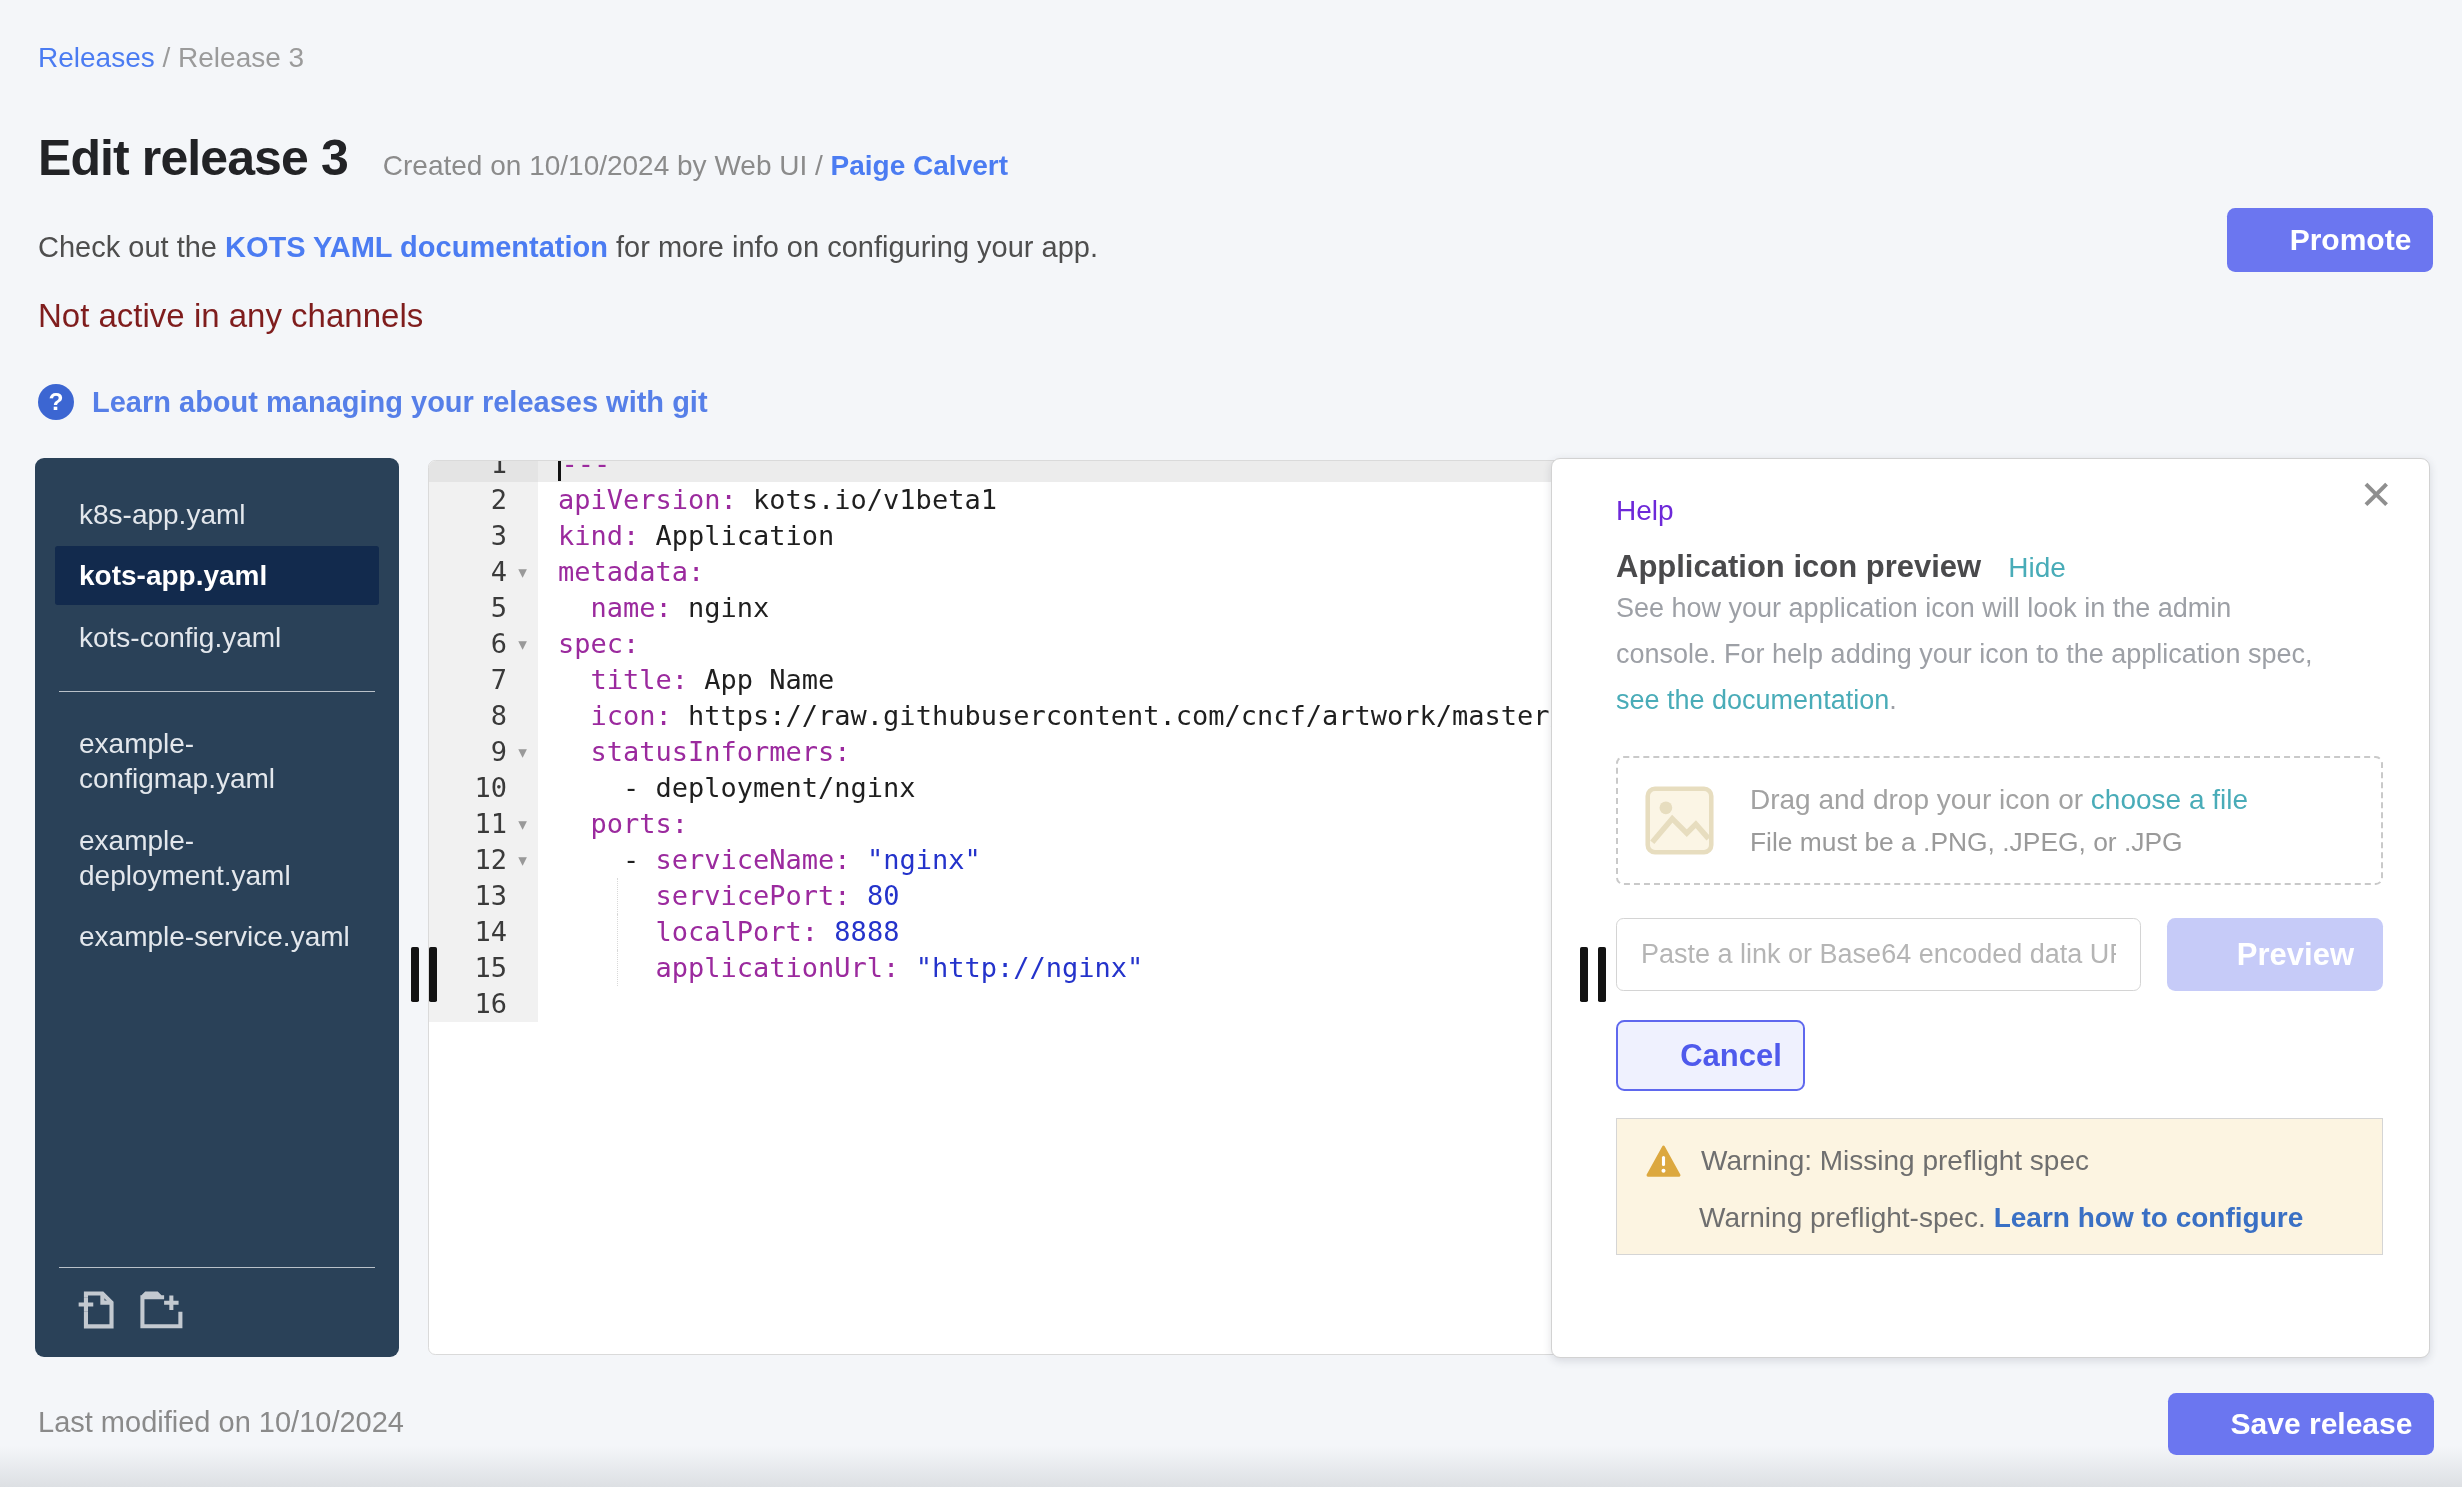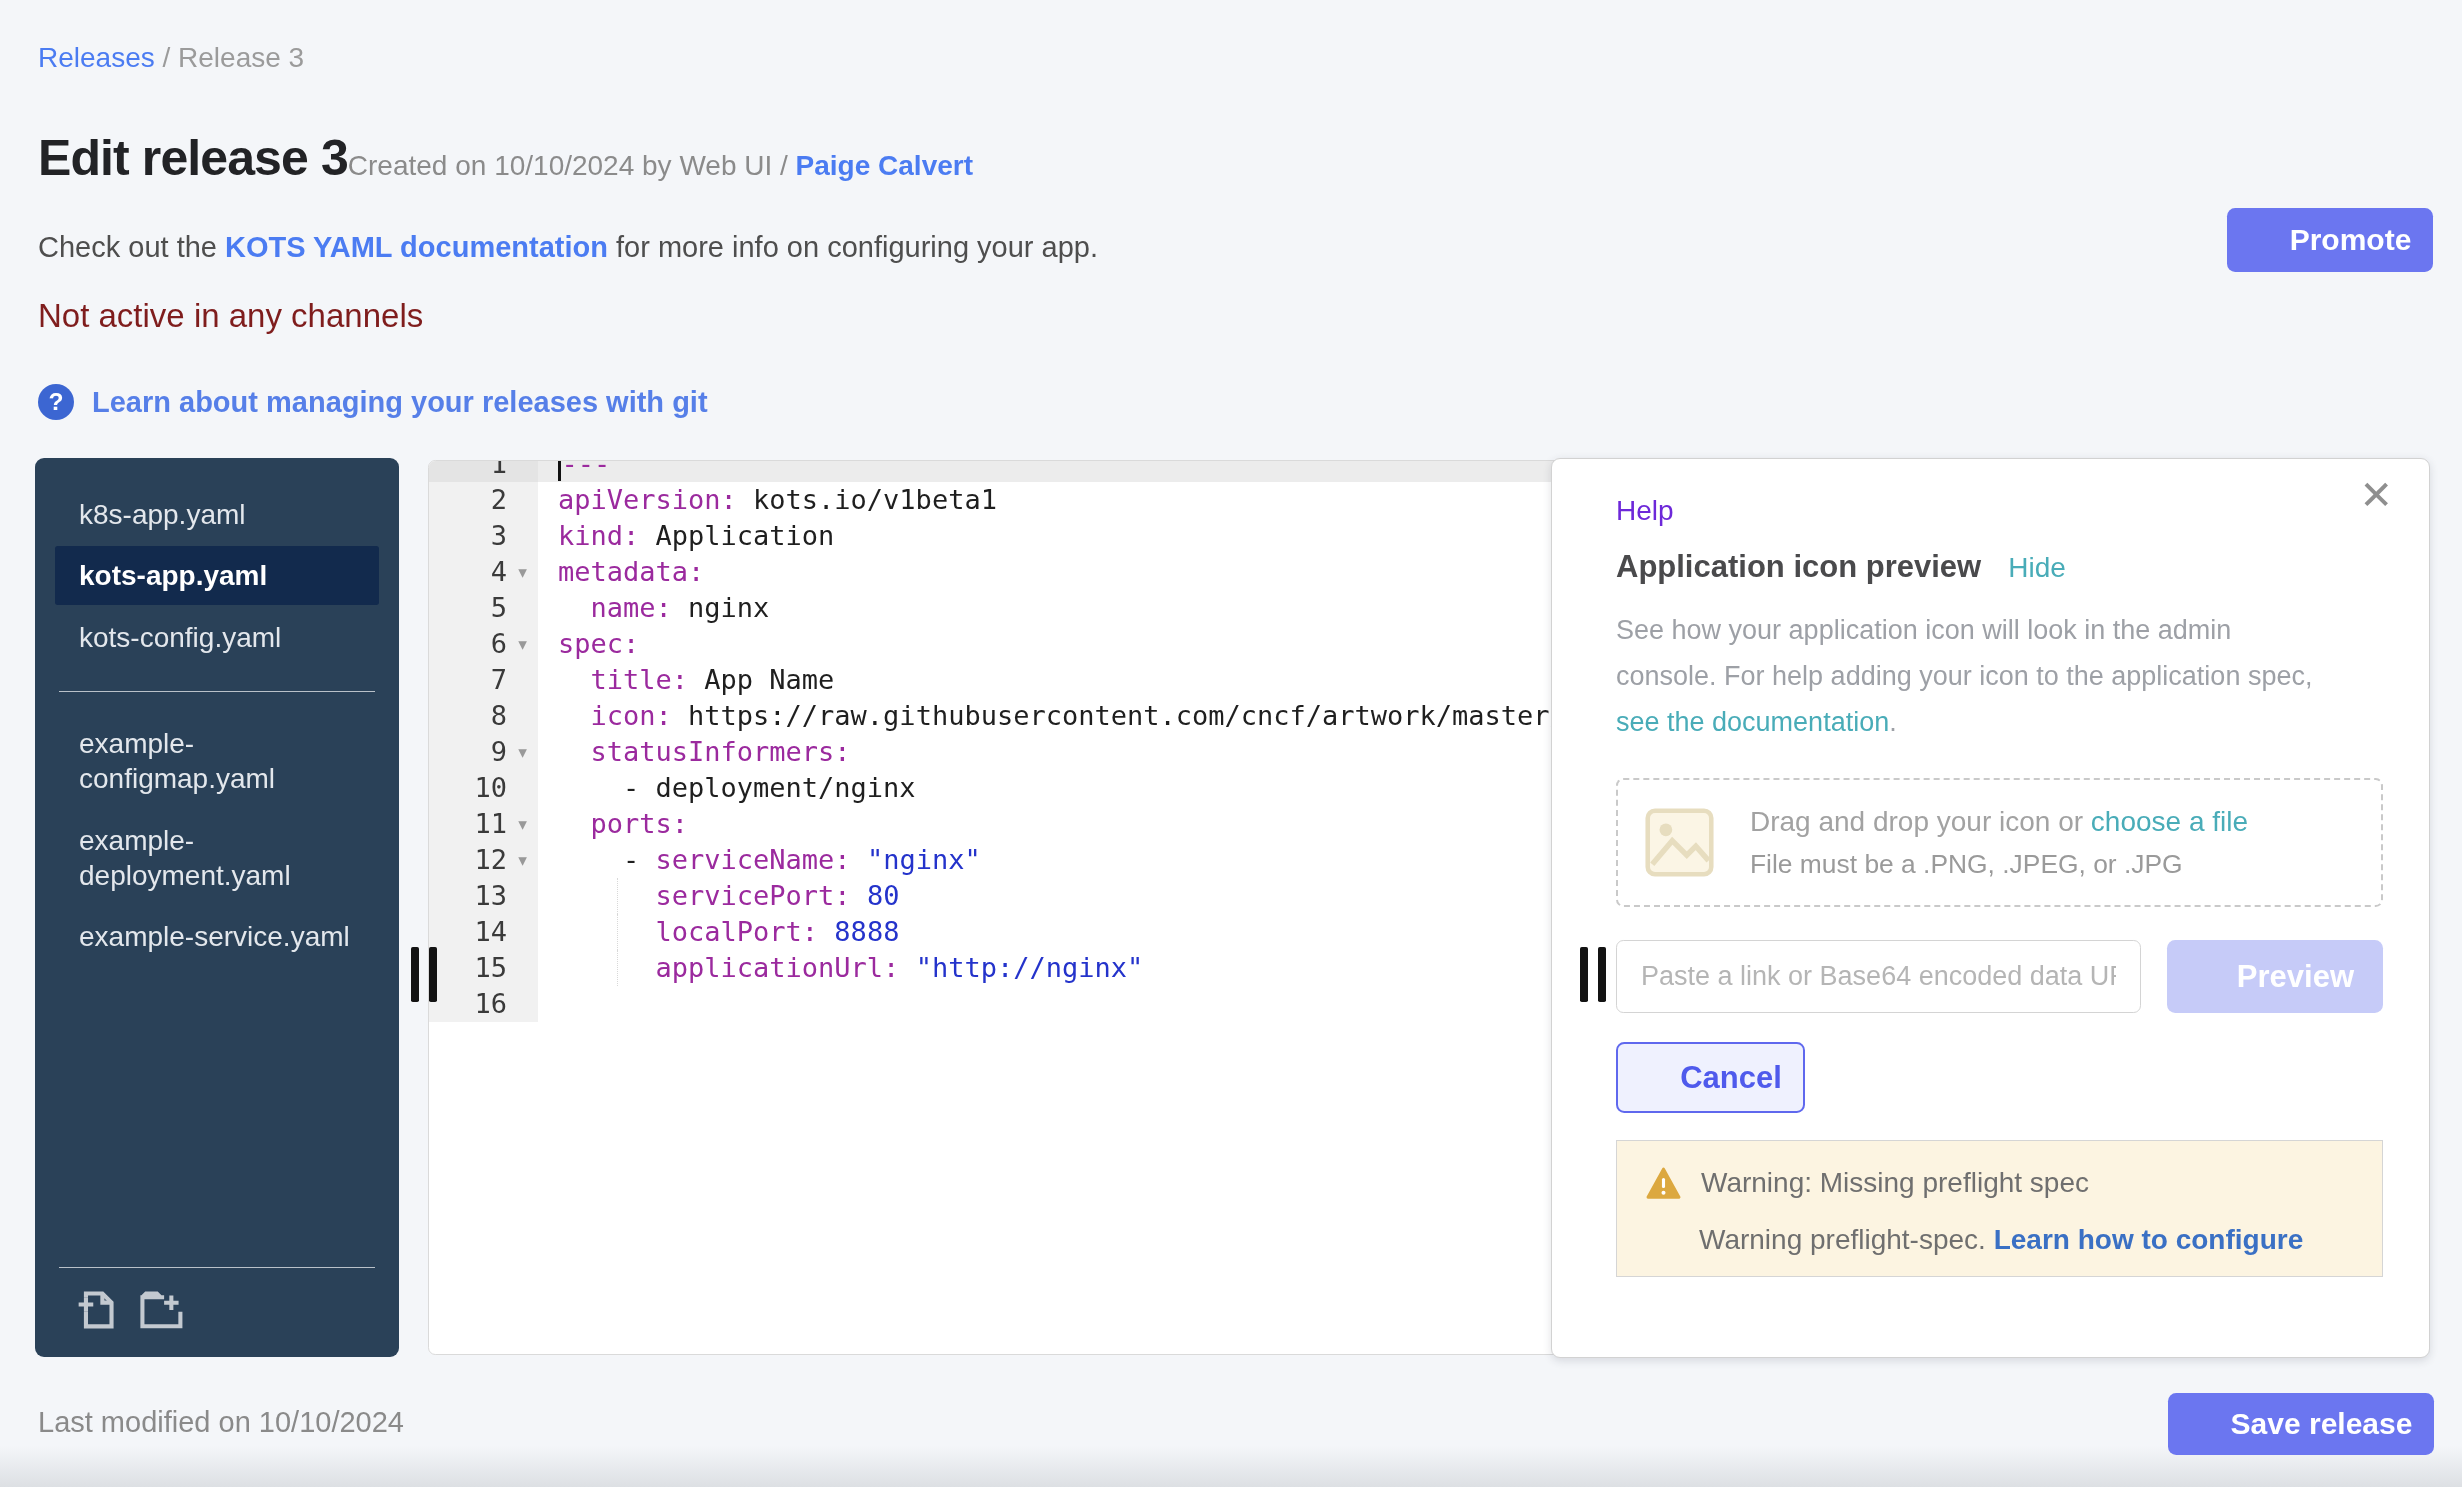--- a/index.html
+++ b/index.html
@@ -13,21 +13,21 @@
   }
   .page { position:absolute; inset:0; }
   .footer-shade{ position:absolute; left:0; right:0; bottom:0; height:42px;
     background:linear-gradient(to bottom, rgba(244,246,249,0), #dcdfe3); z-index:0;}
 
   
   .breadcrumb { position:absolute; left:38px; top:42px; font-size:28px; }
   .breadcrumb .bc-link { color:#4b7cf2; cursor:pointer; }
   .breadcrumb .bc-sep, .breadcrumb .bc-cur { color:#9b9b9b; }
 
-  .title-row { position:absolute; left:38px; top:129px; display:flex; align-items:baseline; }
+  .title-row { position:absolute; left:38px; top:129px; display:flex; align-items:baseline; gap:35px; }
   .page-title { font-size:50px; font-weight:700; color:#222326; letter-spacing:-0.9px; }
   .title-meta { font-size:28px; color:#8b8b8b; }
   .title-meta .meta-link { color:#4b7cf2; font-weight:600; cursor:pointer; }
 
   .doc-line { position:absolute; left:38px; top:231px; font-size:29px; color:#4e4e4e; }
   .doc-line .doc-link { color:#4b7cf2; font-weight:600; cursor:pointer; }
 
   .channel-line { position:absolute; left:38px; top:297px; font-size:33px; color:#7f1d1d; }
 
   .git-row { position:absolute; left:38px; top:384px; display:flex; align-items:center; gap:18px; cursor:pointer; }
@@ -85,21 +85,21 @@
   .help-panel { position:absolute; left:1516px; top:0; width:879px; height:900px;
     background:#fff; border:1.8px solid #d2d2d2; border-radius:9px;
     box-shadow:0 2.7px 9px rgba(40,50,70,.14); z-index:2; padding:0 46px 0 64px; overflow:hidden; }
   .close-x { position:absolute; top:16.4px; right:36px; font-size:40px; color:#8f8f8f;
     font-weight:400; cursor:pointer; line-height:1; }
   .help-title { margin-top:36px; font-size:28px; font-weight:500; color:#6d28d9; }
   .section-row { margin-top:22px; display:flex; align-items:baseline; gap:27px; }
   .section-title { font-size:31px; font-weight:700; color:#4a4a4c; }
   .teal-link { color:#49acb8; cursor:pointer; }
   .hide-link { font-size:28px; }
-  .help-desc { margin-top:22px; font-size:27px; line-height:46px; color:#9da0a6; max-width:710px; }
+  .help-desc { font-size:27px; line-height:46px; color:#9da0a6; max-width:710px; }
   .dropzone { margin-top:33px; height:129px; border:2.7px dashed #c9c9c9; border-radius:7.3px;
     display:flex; align-items:center; gap:36px; padding:0 27px; cursor:pointer; }
   .dz-text1 { font-size:28px; color:#a2a2a2; }
   .dz-text2 { font-size:26.4px; color:#9a9a9a; margin-top:11px; }
   .url-row { margin-top:33px; display:flex; gap:25.5px; align-items:center; }
   .url-input { width:528px; height:73px; border:1.8px solid #d4d4d4; border-radius:7.3px;
     font-size:27px; padding:0 24px; color:#555; font-family:inherit; background:#fff; }
   .url-input::placeholder { color:#b5b5b5; }
   .preview-btn { width:217px; height:73px; background:#c6cbf8; color:#fff;
     font-size:31px; font-weight:700; }

